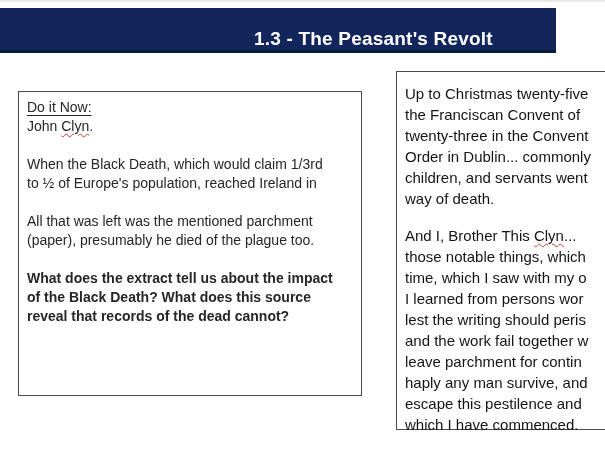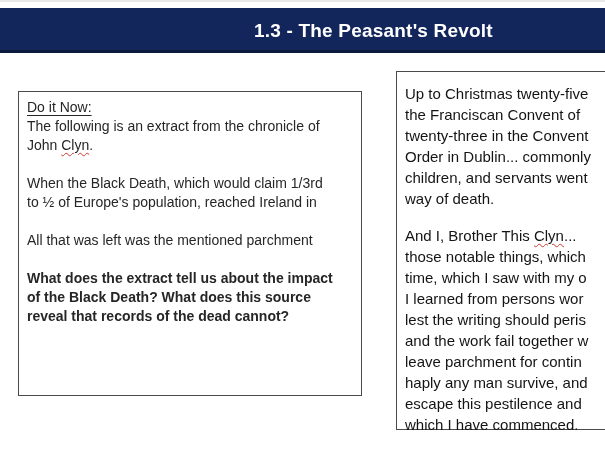--- a/index.html
+++ b/index.html
@@ -2,24 +2,24 @@
 <html style="--header_bg: #12265c; --header_edge: #0a1a3d; --title_text: #ffffff; --box_border: #4a4a4a; --body_text: #262626; --extract_text: #141414; --squiggle: #cf3a32;"><head>
 <meta charset="utf-8">
 <style>
   html,body{margin:0;padding:0;background:#fff;}
   .slide{
     position:relative;width:605px;height:454px;background:#ffffff;
     overflow:hidden;font-family:"Liberation Sans",sans-serif;
   }
   .top-line{position:absolute;top:0;left:0;width:605px;height:2px;background:#e8e8e8;}
   .header{
-    position:absolute;top:8px;left:0;width:605px;height:42px;
+    position:absolute;top:8px;left:0;width:556px;height:42px;
     background:var(--header_bg,#12265c);
     border-bottom:3px solid var(--header_edge,#0a1a3d);
-    display:flex;align-items:center;
+    display:flex;align-items:flex-end;
   }
   .title{
     margin-left:254px;padding-top:3px;color:var(--title_text,#ffffff);
     font-size:19px;font-weight:600;letter-spacing:.2px;white-space:nowrap;
   }
   .tbox{
     position:absolute;background:#ffffff;box-sizing:border-box;
     border:1px solid var(--box_border,#4a4a4a);
   }
   .box-left{
@@ -46,27 +46,27 @@
 
 <div class="slide">
   <div class="top-line"></div>
 
   <div class="header">
     <span class="title">1.3 - The Peasant's Revolt</span>
   </div>
 
   <div class="tbox box-left">
       <div class="tl"><span class="underline">Do it Now:</span></div>
-      <div class="tl"><span>The following is an extract from the chronicle of</span></div>
       <div class="tl"><span>John </span><span class="wavy">Clyn</span><span>.</span></div>
       <div class="tl blank">&nbsp;</div>
       <div class="tl"><span>When the Black Death, which would claim 1/3rd</span></div>
       <div class="tl"><span>to ½ of Europe's population, reached Ireland in</span></div>
       <div class="tl blank">&nbsp;</div>
       <div class="tl"><span>All that was left was the mentioned parchment</span></div>
+      <div class="tl"><span>(paper), presumably he died of the plague too.</span></div>
       <div class="tl blank">&nbsp;</div>
       <div class="tl bold"><span>What does the extract tell us about the impact</span></div>
       <div class="tl bold"><span>of the Black Death? What does this source</span></div>
       <div class="tl bold"><span>reveal that records of the dead cannot?</span></div>
     </div>
 
   <div class="tbox box-right">
       <div class="tl"><span>Up to Christmas twenty-five</span></div>
       <div class="tl"><span>the Franciscan Convent of</span></div>
       <div class="tl"><span>twenty-three in the Convent</span></div>

